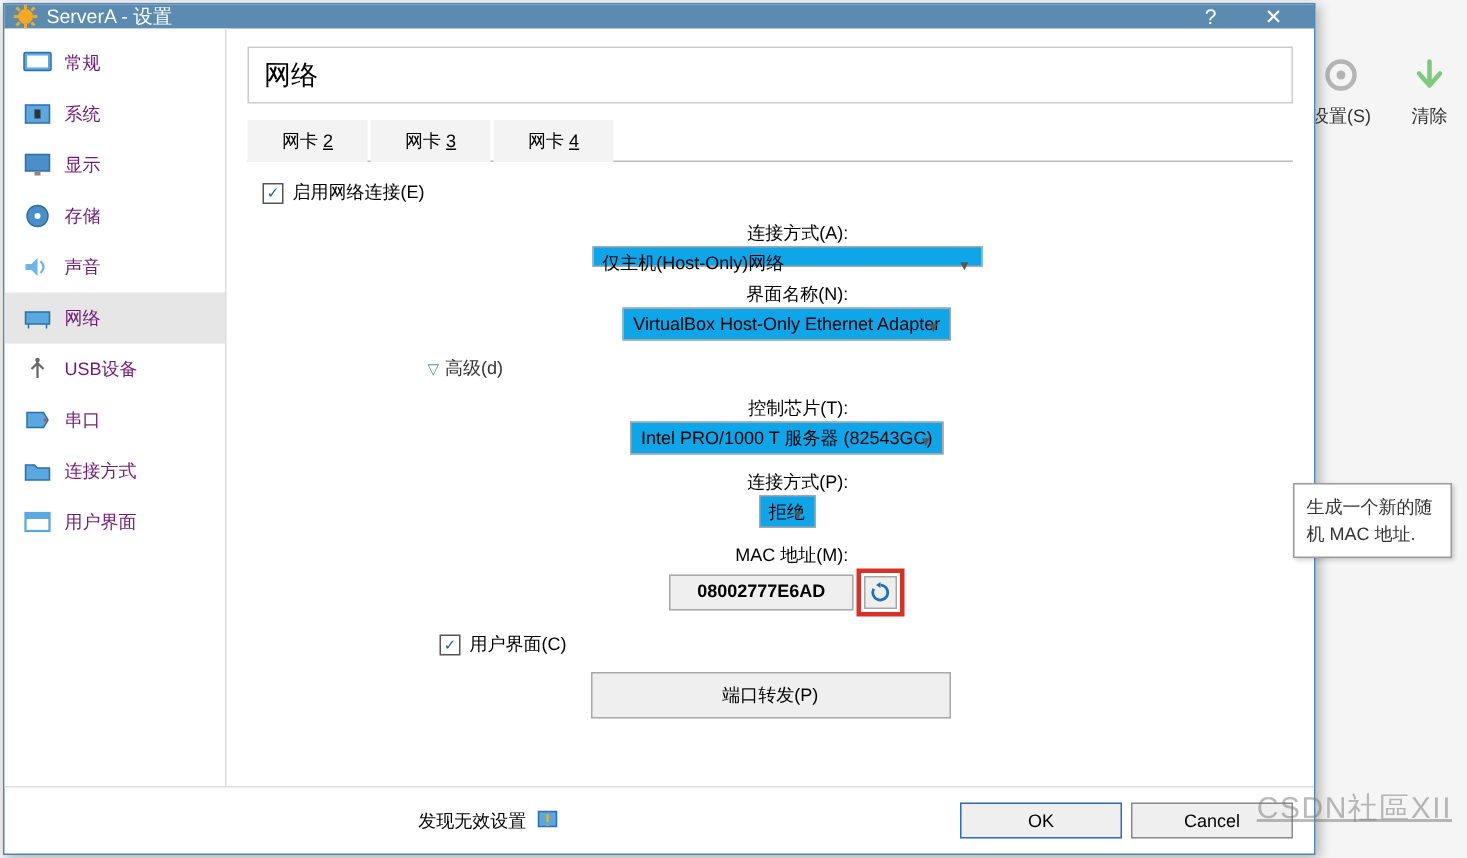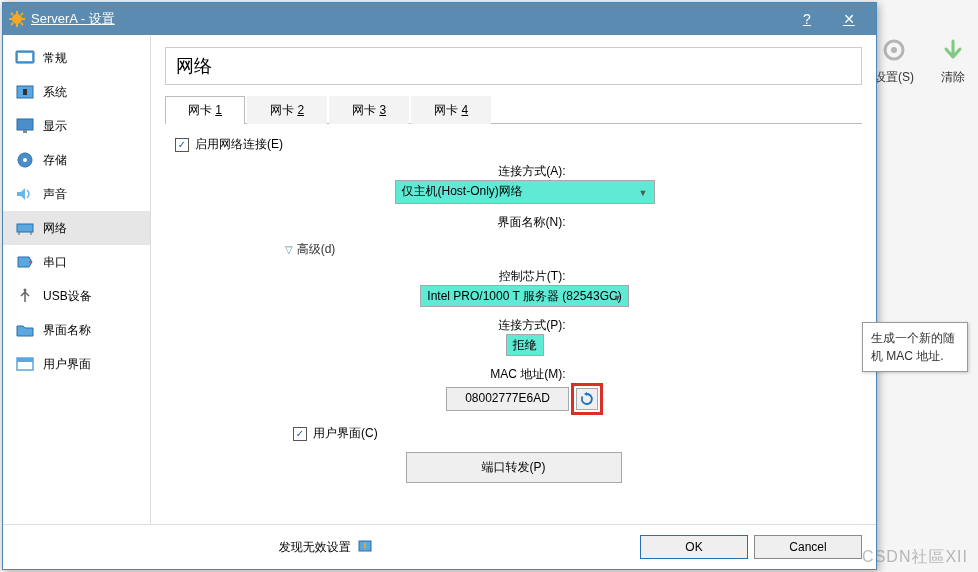--- a/index.html
+++ b/index.html
@@ -2,65 +2,65 @@
 <html><head>
 <meta charset="utf-8">
 <style>
 * { box-sizing: border-box; margin: 0; padding: 0; font-family: "Microsoft YaHei", "Segoe UI", Arial, sans-serif; font-size: 12px; }
 body { background: #f5f5f5; width: 978px; height: 572px; position: relative; overflow: hidden; }
 
 .bg-toolbar { position: absolute; right: 0; top: 25px; display: flex; gap: 24px; padding: 10px; }
 .bg-btn { display: flex; flex-direction: column; align-items: center; gap: 4px; color: #333; }
 
 .dialog { position: absolute; left: 2px; top: 2px; width: 875px; height: 568px; background: #fff; border: 1px solid #4a86b7; box-shadow: 2px 2px 8px rgba(0,0,0,0.3); display: flex; flex-direction: column; }
-.titlebar { height: 32px; background: #5b8bb0; color: #fff; display: flex; align-items: center; padding: 0 6px; text-decoration: underline; }
+.titlebar { height: 16px; background: #5b8bb0; color: #fff; display: flex; align-items: center; padding: 0 6px; }
 .titlebar .gear { width: 16px; height: 16px; margin-right: 6px; }
 .titlebar .title { flex: 1; font-size: 13px; }
 .titlebar .winbtn { width: 42px; height: 28px; display: flex; align-items: center; justify-content: center; cursor: pointer; color: #fff; font-size: 14px; }
 
 .dlg-body { flex: 1; display: flex; overflow: hidden; }
 .sidebar { width: 148px; border-right: 1px solid #ddd; padding-top: 6px; background: #fff; }
-.side-item { display: flex; align-items: center; gap: 8px; padding: 8px 12px; cursor: pointer; color: #000000; }
+.side-item { display: flex; align-items: center; gap: 8px; padding: 8px 12px; cursor: pointer; color: #701a75; }
 .side-item.selected { background: #e6e6e6; }
 .side-icon { width: 20px; height: 18px; display: flex; align-items: center; justify-content: center; }
 
 .main { flex: 1; padding: 12px 14px 8px 14px; display: flex; flex-direction: column; }
 .main-title { font-size: 18px; border: 1px solid #ccc; padding: 6px 10px; margin-bottom: 10px; }
 
 .tabs { display: flex; border-bottom: 1px solid #bcbcbc; }
 .tab { padding: 5px 22px; border: 1px solid transparent; border-bottom: none; cursor: pointer; position: relative; top: 1px; background: #f3f3f3; margin-right: 2px; }
 .tab.active { background: #fff; border-color: #bcbcbc; }
 .tab.active::after { content: ''; position: absolute; left: 0; right: 0; bottom: -1px; height: 1px; background: #fff; }
 .tab-uline { text-decoration: underline; }
 
 .form { padding: 12px 6px 6px 6px; }
 .row { display: flex; align-items: center; margin-bottom: 10px; flex-direction: column; }
 .label { width: 90px; text-align: right; margin-right: 8px; color: #000; }
 .label-indent { margin-left: 22px; }
 .checkbox-row { display: flex; align-items: center; gap: 6px; margin-bottom: 10px; margin-left: 4px; }
 .checkbox { width: 14px; height: 14px; border: 1px solid #555; display: flex; align-items: center; justify-content: center; cursor: pointer; font-size: 10px; color: #1a5d9e; }
-.select, .txt { border: 1px solid #a8a8a8; padding: 3px 6px; background: #5eead4; height: 24px; line-height: 14px; position: relative; }
+.select, .txt { border: 1px solid #a8a8a8; padding: 3px 6px; background: #0ea5e9; height: 14px; line-height: 14px; position: relative; }
 .select::after { content: '▼'; position: absolute; right: 6px; font-size: 9px; color: #555; top: 5px; }
 .adv-row { display: flex; align-items: center; gap: 4px; margin-left: 114px; margin-bottom: 10px; color: #333; cursor: pointer; }
 .tri { color: #5b8bb0; font-size: 10px; }
 .macbox { display: flex; align-items: center; flex: 1; gap: 0; }
-.macinput { flex: 1; border: 1px solid #a8a8a8; background: #efefef; padding: 3px 18px; height: 24px; }
+.macinput { flex: 1; border: 1px solid #a8a8a8; background: #efefef; padding: 3px 18px; height: 24px; font-weight: bold; }
 .refresh-wrap { border: 3px solid #d93025; padding: 2px; margin-left: 2px; }
 .refresh-btn { width: 22px; height: 22px; border: 1px solid #a8a8a8; background: #efefef; display: flex; align-items: center; justify-content: center; cursor: pointer; color: #1a73c0; }
-.portfwd { width: 216px; margin-left: auto; margin-right: auto; margin-top: 4px; }
+.portfwd { width: 240px; margin-left: auto; margin-right: auto; margin-top: 4px; }
 .portfwd-btn { display: block; width: 100%; padding: 6px; border: 1px solid #a8a8a8; background: #efefef; text-align: center; cursor: pointer; }
 
 .footer { border-top: 1px solid #ddd; padding: 10px 14px; display: flex; align-items: center; gap: 6px; }
 .footer .warn { flex: 1; text-align: center; }
 .footer .warn-icon { display: inline-block; width: 14px; height: 14px; vertical-align: middle; margin-left: 4px; }
 .btn { width: 108px; padding: 4px 0; border: 1px solid #8a8a8a; background: #efefef; text-align: center; cursor: pointer; }
 .btn.primary { border: 1px solid #2a6fb3; }
 
 .tooltip { position: absolute; background: #fff; border: 1px solid #9a9a9a; padding: 6px 8px; width: 106px; left: 862px; top: 322px; color: #333; line-height: 1.5; box-shadow: 1px 1px 3px rgba(0,0,0,0.2); }
-.watermark { position: absolute; right: 10px; bottom: 4px; color: rgba(120,120,120,0.5); font-size: 16px; letter-spacing: 1px; }
+.watermark { position: absolute; right: 10px; bottom: 20px; color: rgba(120,120,120,0.5); font-size: 20px; letter-spacing: 1px; text-decoration: underline; }
 
 svg { display: block; }
 </style>
 </head>
 <body>
 
 <div class="bg-toolbar">
   <div class="bg-btn">
     <svg width="30" height="30">
         <circle cx="15" cy="15" r="9" fill="none" stroke="#b5b5b5" stroke-width="3"></circle>
@@ -149,77 +149,77 @@
               <rect x="2" y="4" width="16" height="8" fill="#5ba7e0" stroke="#2b6fa8"></rect>
               <line x1="4" y1="12" x2="4" y2="15" stroke="#2b6fa8"></line>
               <line x1="16" y1="12" x2="16" y2="15" stroke="#2b6fa8"></line>
             </svg>
           </span>
           <span>网络</span>
         </div>
       <div class="side-item">
           <span class="side-icon">
             <svg width="20" height="16">
+              <path d="M10 2 L10 14 M10 4 L6 8 M10 4 L14 8" fill="none" stroke="#666" stroke-width="1.5"></path>
+              <circle cx="10" cy="2" r="1.5" fill="#666"></circle>
+            </svg>
+          </span>
+          <span>USB设备</span>
+        </div>
+      <div class="side-item">
+          <span class="side-icon">
+            <svg width="20" height="16">
               <path d="M3 3 L14 3 L17 8 L14 13 L3 13 Z" fill="#5ba7e0" stroke="#2b6fa8"></path>
               <circle cx="15" cy="8" r="1" fill="#d44"></circle>
             </svg>
           </span>
           <span>串口</span>
         </div>
       <div class="side-item">
           <span class="side-icon">
             <svg width="20" height="16">
-              <path d="M10 2 L10 14 M10 4 L6 8 M10 4 L14 8" fill="none" stroke="#666" stroke-width="1.5"></path>
-              <circle cx="10" cy="2" r="1.5" fill="#666"></circle>
-            </svg>
-          </span>
-          <span>USB设备</span>
-        </div>
-      <div class="side-item">
-          <span class="side-icon">
-            <svg width="20" height="16">
               <path d="M2 4 L8 4 L10 6 L18 6 L18 14 L2 14 Z" fill="#5ba7e0" stroke="#2b6fa8"></path>
             </svg>
           </span>
-          <span>界面名称</span>
+          <span>连接方式</span>
         </div>
       <div class="side-item">
           <span class="side-icon">
             <svg width="20" height="16">
               <rect x="2" y="2" width="16" height="12" fill="none" stroke="#5ba7e0" stroke-width="1.5"></rect>
               <rect x="2" y="2" width="16" height="4" fill="#5ba7e0"></rect>
             </svg>
           </span>
           <span>用户界面</span>
         </div>
     </div>
 
     <div class="main">
       <div class="main-title">网络</div>
 
       <div class="tabs">
-        <div class="tab active"><span>网卡 </span><span class="tab-uline">1</span></div>
         <div class="tab"><span>网卡 </span><span class="tab-uline">2</span></div>
         <div class="tab"><span>网卡 </span><span class="tab-uline">3</span></div>
         <div class="tab"><span>网卡 </span><span class="tab-uline">4</span></div>
       </div>
 
       <div class="form">
         <div class="checkbox-row">
           <div class="checkbox">✓</div>
           <span>启用网络连接(E)</span>
         </div>
 
         <div class="row label-indent">
           <div class="label">连接方式(A):</div>
           <div class="select" style="width:260px">仅主机(Host-Only)网络</div>
         </div>
 
         <div class="row label-indent">
           <div class="label">界面名称(N):</div>
+          <div class="select" style="flex:1">VirtualBox Host-Only Ethernet Adapter</div>
         </div>
 
         <div class="adv-row">
           <span class="tri">▽</span>
           <span>高级(d)</span>
         </div>
 
         <div class="row label-indent">
           <div class="label">控制芯片(T):</div>
           <div class="select" style="flex:1">Intel PRO/1000 T 服务器 (82543GC)</div>

